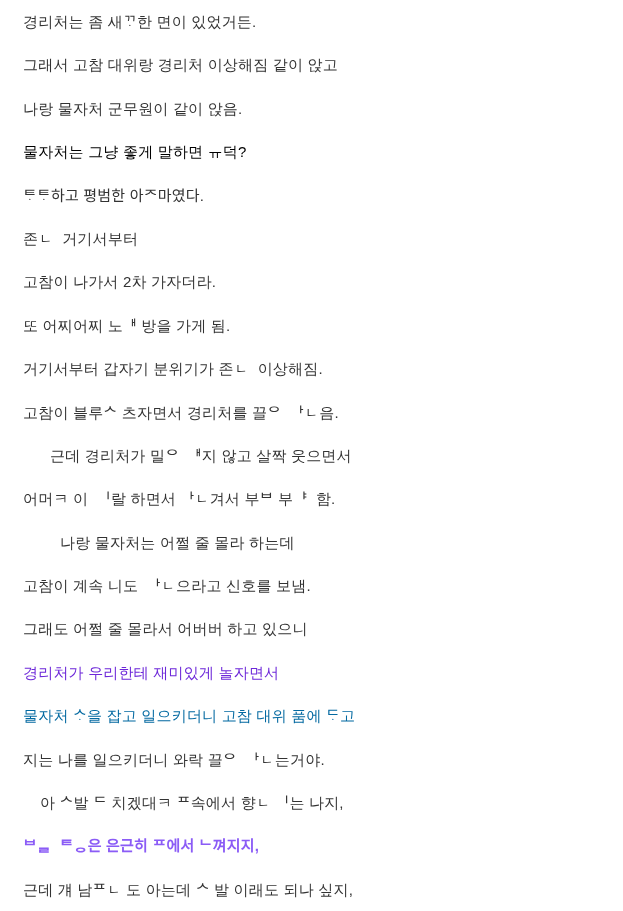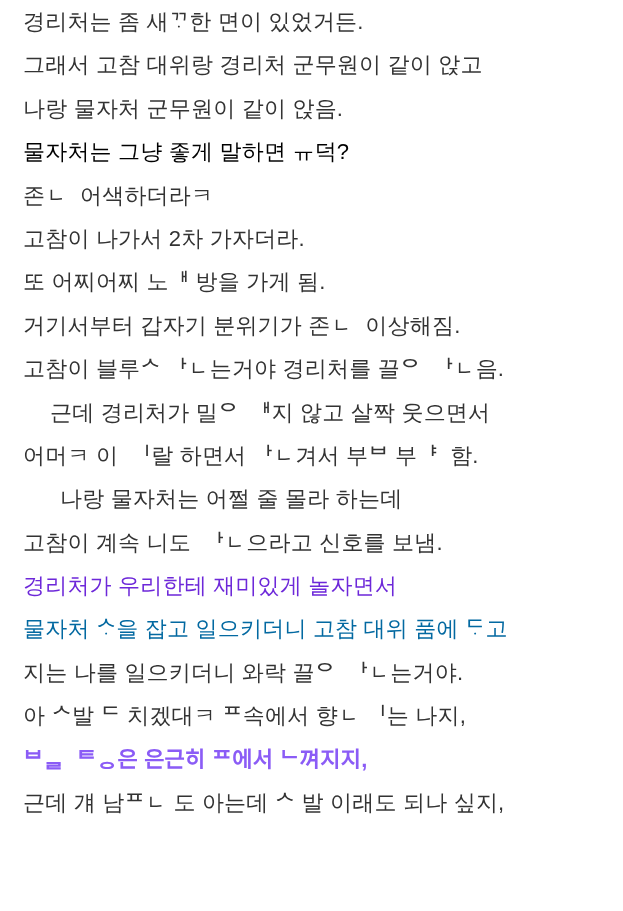--- a/index.html
+++ b/index.html
@@ -17,47 +17,49 @@
   }
   .post-body {
     position: absolute;
     top: 0;
     left: 23px;
     right: 10px;
   }
   .post-body p {
     margin: 0;
     padding: 0;
-    font-size: 22px;
+    font-size: 15px;
     line-height: 43.4px;
     height: 43.4px;
     color: #333333;
     white-space: pre;
     letter-spacing: 0.2px;
   }
 </style>
 </head>
 <body>
 
 <div class="page">
   <div class="post-body">
 
   <p style="color: rgb(51, 51, 51);">경리처는 좀 새ᄁᆞ한 면이 있었거든.</p>
-      <p style="color: rgb(51, 51, 51);">그래서 고참 대위랑 경리처 군무원이 같이 앉고</p>
+      <p style="color: rgb(51, 51, 51);">그래서 고참 대위랑 경리처 이상해짐 같이 앉고</p>
       <p style="color: rgb(51, 51, 51);">나랑 물자처 군무원이 같이 앉음.</p>
       <p style="color: #000000;">물자처는 그냥 좋게 말하면 ㅠ덕?</p>
-      <p style="color: rgb(51, 51, 51);">존ᆫ  어색하더라ㅋ</p>
+      <p style="color: rgb(51, 51, 51);">ᄐᆞᄐᆞ하고 평범한 아ᄌ마였다.</p>
+      <p style="color: rgb(51, 51, 51);">존ᆫ  거기서부터</p>
       <p style="color: rgb(51, 51, 51);">고참이 나가서 2차 가자더라.</p>
       <p style="color: rgb(51, 51, 51);">또 어찌어찌 노ᅢ 방을 가게 됨.</p>
       <p style="color: rgb(51, 51, 51);">거기서부터 갑자기 분위기가 존ᆫ  이상해짐.</p>
-      <p style="color: rgb(51, 51, 51);">고참이 블루ᄉ ᅡᆫ는거야 경리처를 끌ᄋ  ᅡᆫ음.</p>
+      <p style="color: rgb(51, 51, 51);">고참이 블루ᄉ 츠자면서 경리처를 끌ᄋ  ᅡᆫ음.</p>
       <p style="color: rgb(51, 51, 51); margin-left: 27px;">근데 경리처가 밀ᄋ  ᅢ지 않고 살짝 웃으면서</p>
       <p style="color: rgb(51, 51, 51);">어머ㅋ 이  ᅵ랄 하면서 ᅡᆫ겨서 부ᄇ 부ᅣ  함.</p>
       <p style="color: rgb(51, 51, 51); margin-left: 37px;">나랑 물자처는 어쩔 줄 몰라 하는데</p>
       <p style="color: rgb(51, 51, 51);">고참이 계속 니도  ᅡᆫ으라고 신호를 보냄.</p>
+      <p style="color: rgb(51, 51, 51);">그래도 어쩔 줄 몰라서 어버버 하고 있으니</p>
       <p style="color: #6d28d9;">경리처가 우리한테 재미있게 놀자면서</p>
       <p style="color: #0369a1;">물자처 ᄉᆞ을 잡고 일으키더니 고참 대위 품에 ᄃᆞ고</p>
       <p style="color: rgb(51, 51, 51);">지는 나를 일으키더니 와락 끌ᄋ  ᅡᆫ는거야.</p>
-      <p style="color: rgb(51, 51, 51);">아 ᄉ발 ᄃ 치겠대ㅋ ᄑ속에서 향ᆫ ᅵ는 나지,</p>
+      <p style="color: rgb(51, 51, 51); margin-left: 17px;">아 ᄉ발 ᄃ 치겠대ㅋ ᄑ속에서 향ᆫ ᅵ는 나지,</p>
       <p style="color: #8b5cf6; font-weight: bold;">ᄇᆯ  ᄐᆼ은 은근히 ᄑ에서 ᄂ껴지지,</p>
       <p style="color: rgb(51, 51, 51);">근데 걔 남ᄑᆫ 도 아는데 ᄉ 발 이래도 되나 싶지,</p>
     </div>
 </div>
 
 </body></html>

